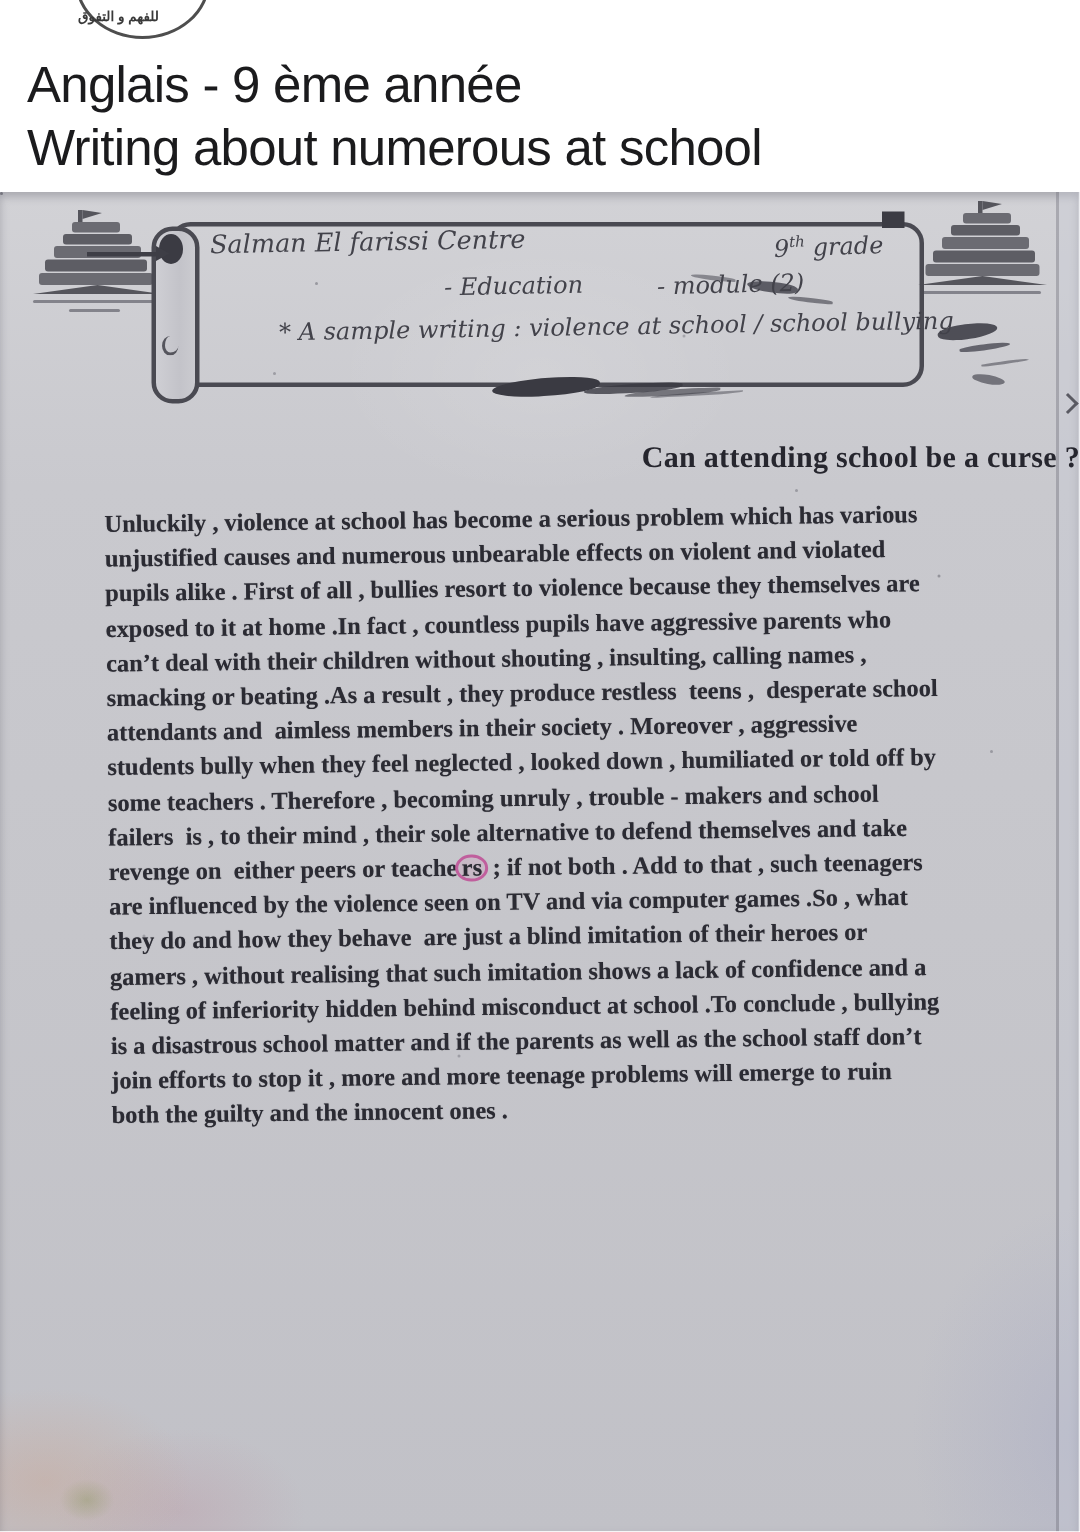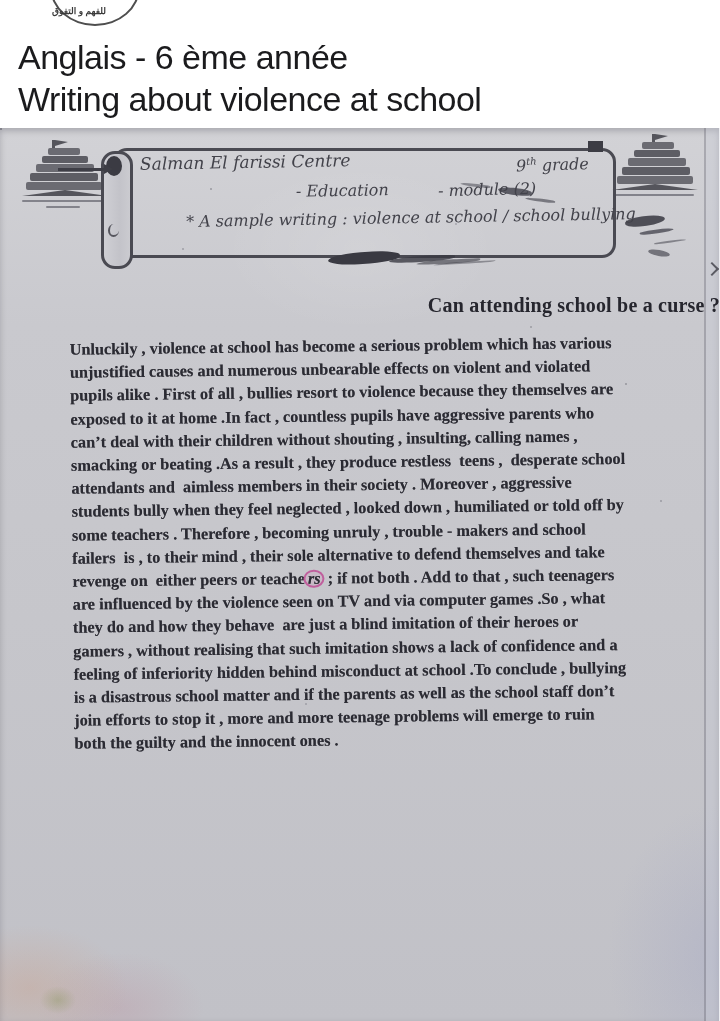--- a/index.html
+++ b/index.html
@@ -81,33 +81,33 @@
 
   
   .essay-title{position:absolute;left:0;width:720px;top:166px;text-align:right;
                font-family:"Liberation Serif",serif;font-weight:bold;font-size:20px;color:#26262e;
                letter-spacing:.2px;}
   .essay{position:absolute;left:72px;top:206px;width:606px;transform:rotate(-0.7deg);
          font-family:"Liberation Serif",serif;font-weight:bold;font-size:16.3px;color:#2b2b33;
          line-height:23.2px;text-shadow:0 0 .5px rgba(43,43,51,.55);}
   .essay-line{white-space:pre;}
   .pink-circle{display:inline-block;border:2px solid #c05f9d;border-radius:50%;padding:0 2px;
-               margin:0 -1px;line-height:14px;background:rgba(213,130,175,.18);font-style:italic;}
+               margin:0 -1px;line-height:14px;background:rgba(213,130,175,.18);}
 </style>
 </head>
 <body>
 
 <div class="screen">
 
   <div class="header">
     <div class="stamp">
       <span class="stamp-text">للفهم و التفوق</span>
     </div>
-    <div class="header-line l1">Anglais - 6 ème année</div>
-    <div class="header-line l2">Writing about violence at school</div>
+    <div class="header-line l1">Anglais - 9 ème année</div>
+    <div class="header-line l2">Writing about numerous at school</div>
   </div>
 
   <div class="paper">
     <div class="paper-tints"></div>
     <div class="paper-right-strip"></div>
     <div class="paper-seam"></div>
     <div class="edge-chevron"></div>
     <div class="paper-specks"></div>
 
     <div class="books left">

